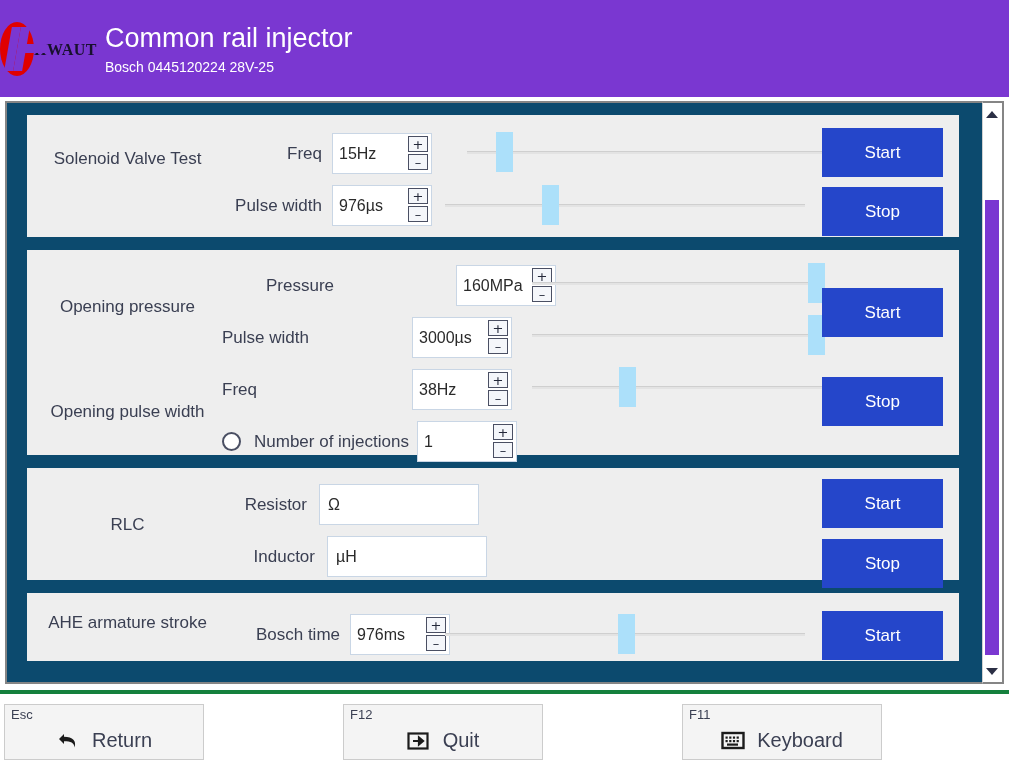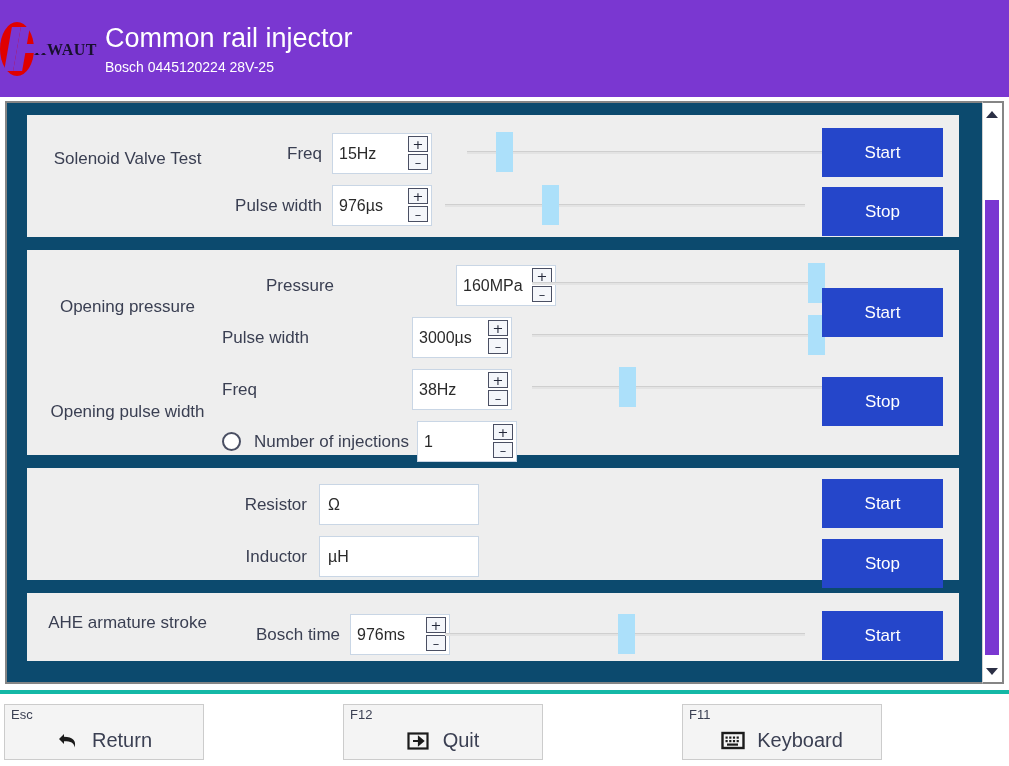--- a/index.html
+++ b/index.html
@@ -212,21 +212,21 @@
     left: 2px; top: 97px;
     width: 14px; height: 455px;
     background: #7a37d1;
   }
 
   
   .footer {
     position: absolute; left: 0; top: 690px;
     width: 1009px; height: 76px;
     background: #ffffff;
-    border-top: 4px solid #14b8a6;
+    border-top: 4px solid #15803d;
   }
   .fkey {
     position: absolute; top: 10px;
     height: 56px;
     background: #f4f4f4;
     border: 1px solid #cccccc;
   }
   .fkey .tag {
     position: absolute; left: 6px; top: 2px;
     color: #3a3f52; font-size: 13px;
@@ -360,29 +360,30 @@
           <span class="val">1</span>
           <span class="spin-btns">
             <span class="spin-btn">+</span>
             <span class="spin-btn">–</span>
           </span>
         </div>
       </div>
     </div>
 
     <div class="section sec3">
+      <div class="sec-label" style="top:45px;">RLC</div>
 
       <div class="row" style="left:195px; top:16px;">
         <div class="row-label" style="width:85px; text-align:right;">Resistor</div>
         <div class="field" style="width:160px; margin-left:12px;">
           <span class="val">Ω</span>
         </div>
       </div>
 
-      <div class="row" style="left:195px; top:68px;justify-content:flex-end;">
+      <div class="row" style="left:203px; top:68px;justify-content:flex-end;">
         <div class="row-label" style="width:85px; text-align:right;">Inductor</div>
         <div class="field" style="width:160px; margin-left:12px;">
           <span class="val">µH</span>
         </div>
       </div>
 
       <button class="btn-run" style="left:795px; top:11px;">Start</button>
       <button class="btn-run" style="left:795px; top:71px;">Stop</button>
     </div>
 

